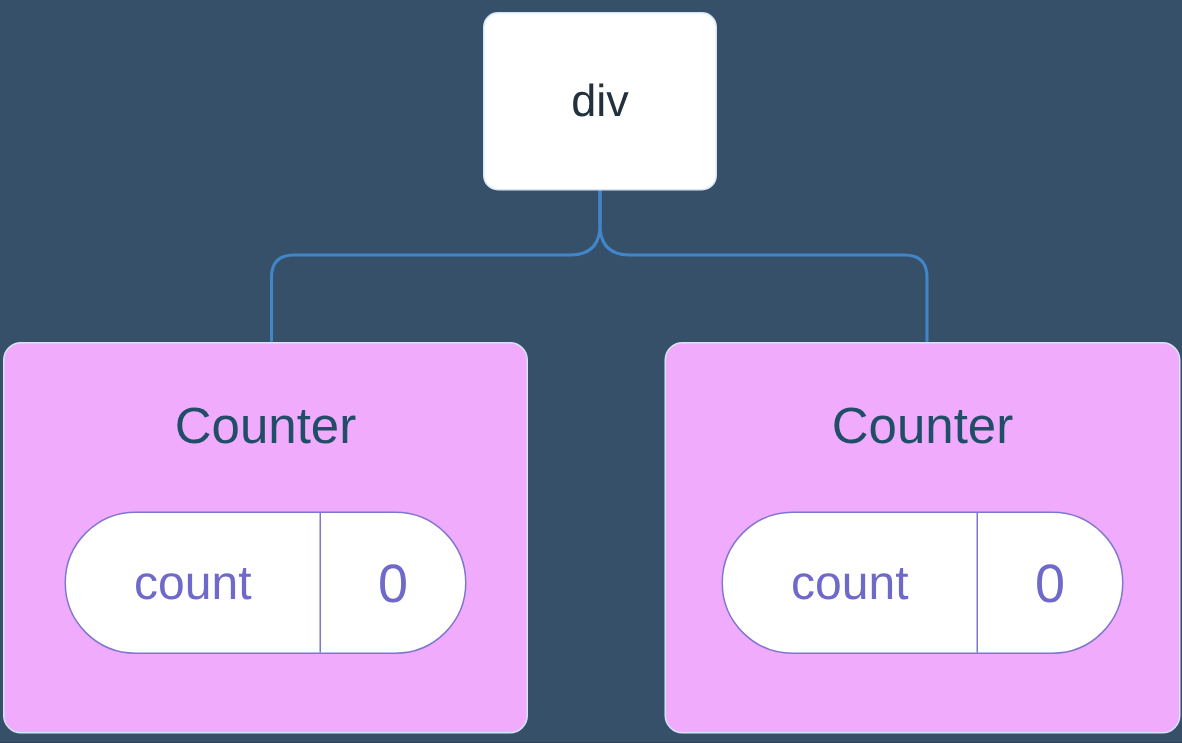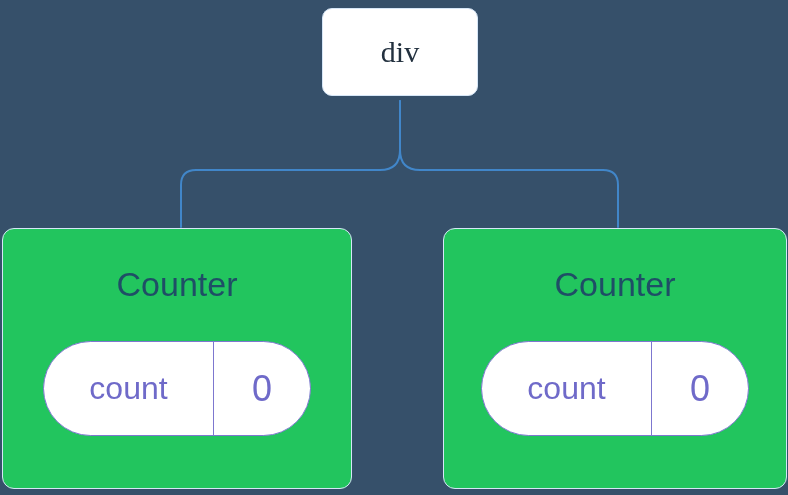--- a/index.html
+++ b/index.html
@@ -21,39 +21,38 @@
     top: 0;
     width: 788px;
     height: 495px;
     pointer-events: none;
   }
   .root-node {
     position: absolute;
     left: 322px;
     top: 8px;
     width: 156px;
-    height: 88px;
+    height: 119px;
     background: #ffffff;
     border: 1px solid #d6e6f7;
     border-radius: 10px;
     display: flex;
     align-items: center;
     justify-content: center;
     box-sizing: border-box;
-    font-family: Liberation Serif, serif;
   }
   .root-node .root-label {
     font-size: 30px;
     color: #23313f;
   }
   .card {
     position: absolute;
     top: 228px;
     height: 261px;
-    background: #22c55e;
+    background: #f0abfc;
     border: 1px solid #d6e6f7;
     border-radius: 12px;
     box-sizing: border-box;
     display: flex;
     flex-direction: column;
     align-items: center;
     padding-top: 38px;
   }
   .card-left  { left: 2px;   width: 350px; }
   .card-right { left: 443px; width: 344px; }

